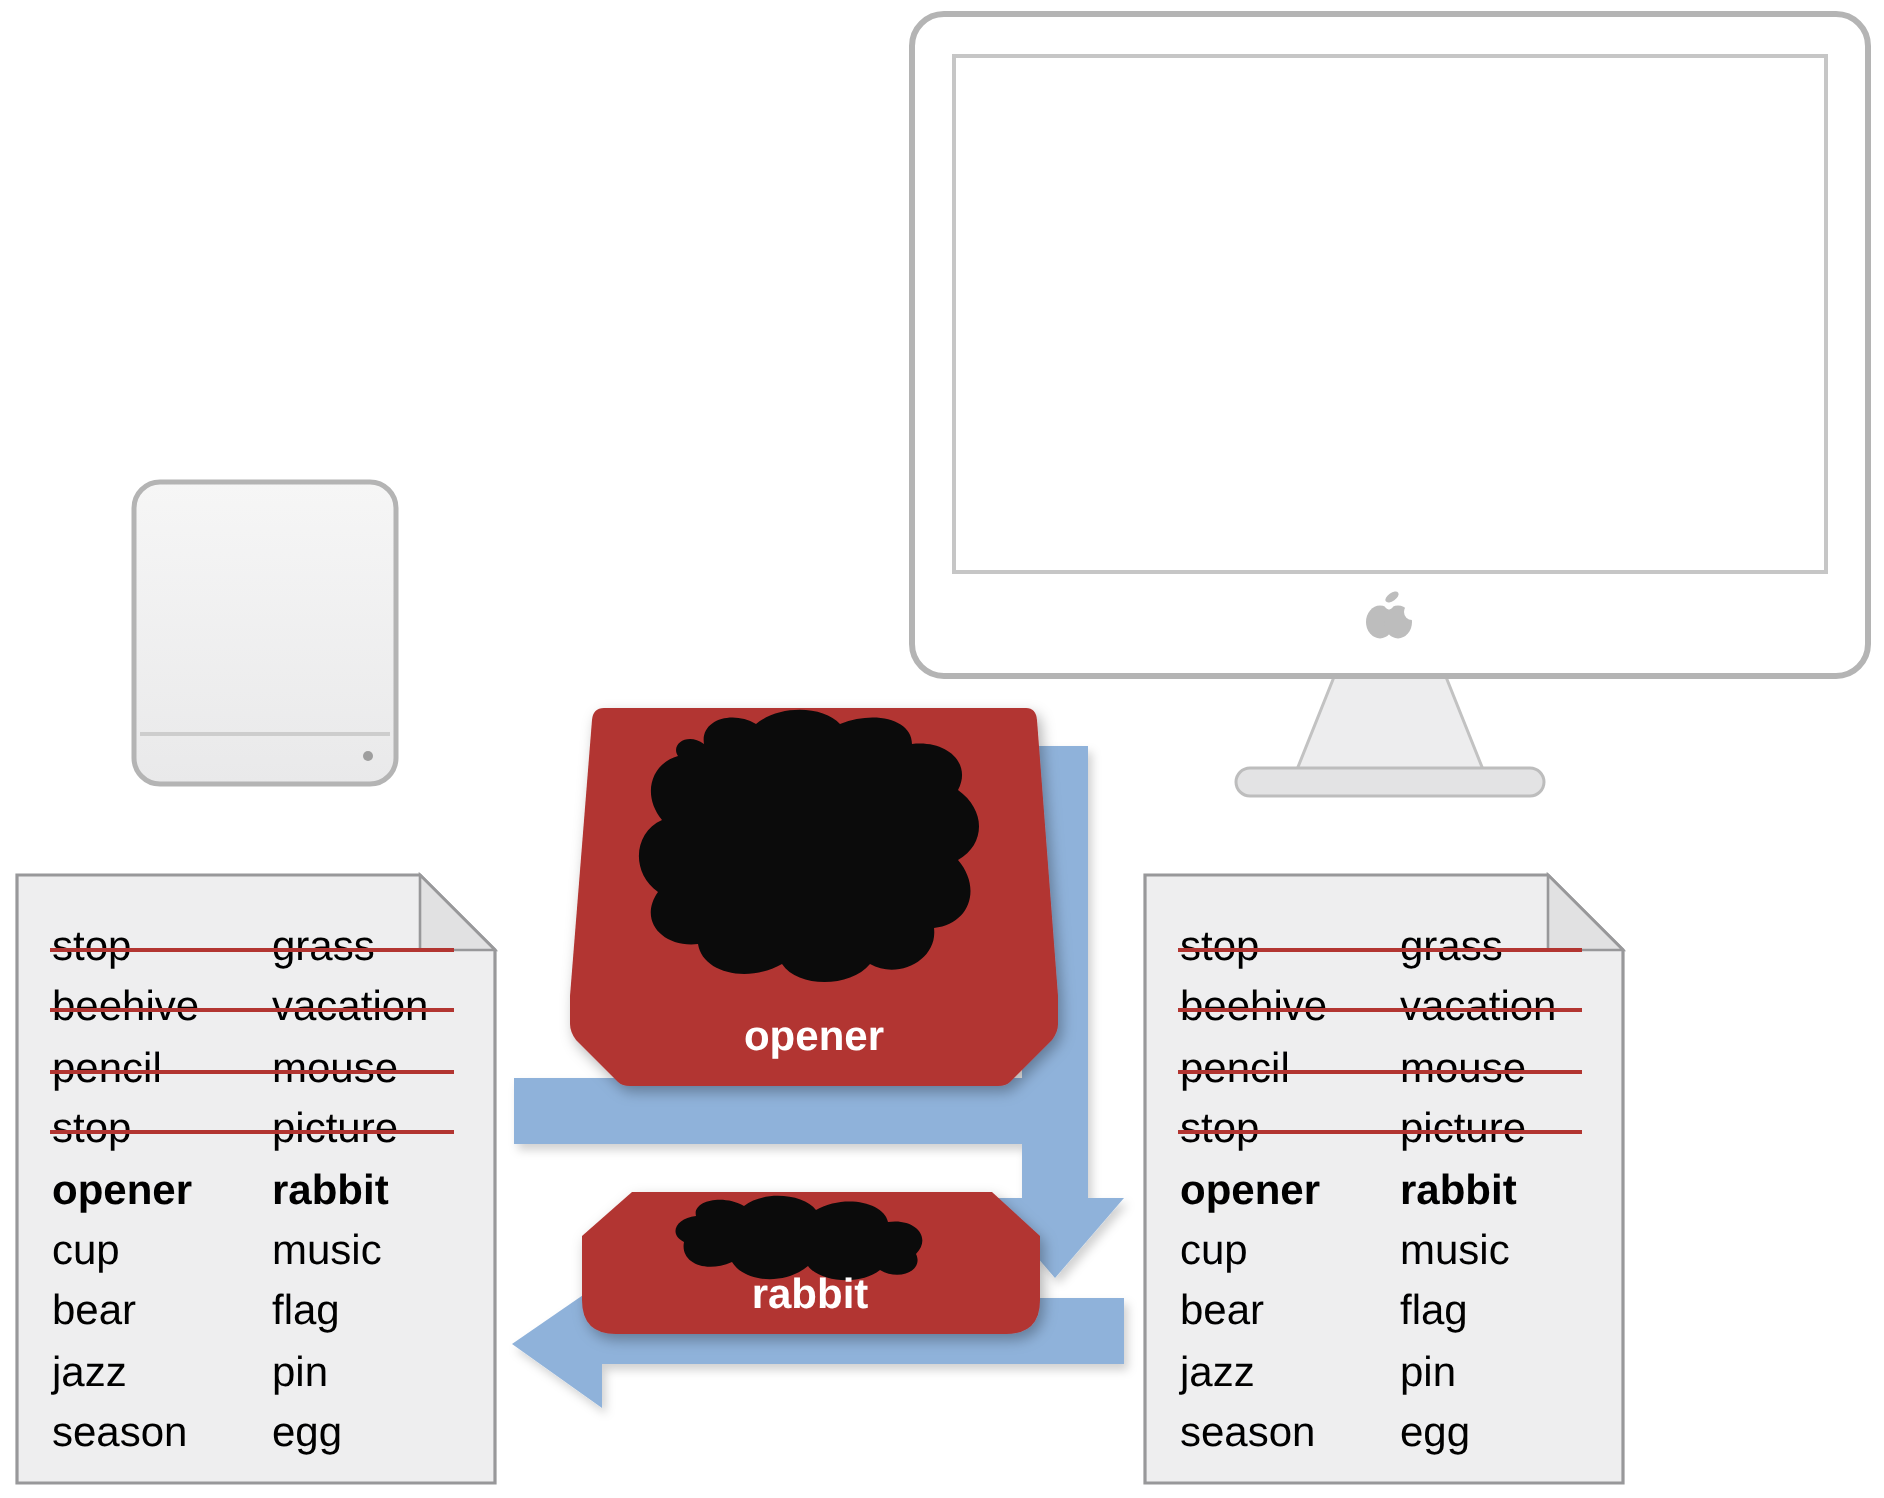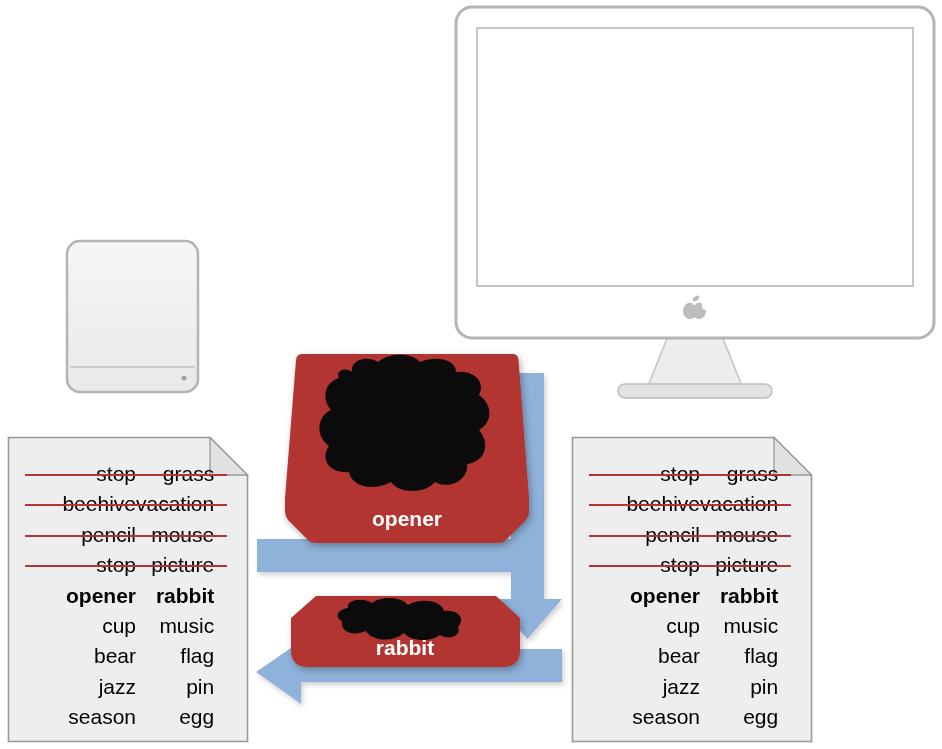--- a/index.html
+++ b/index.html
@@ -1,21 +1,21 @@
 <!DOCTYPE html>
 <html><head>
 <meta charset="utf-8">
 <style>
   html,body{margin:0;padding:0;}
   body{
     width:942px;height:749px;position:relative;background:#ffffff;
     font-family:"Liberation Sans",sans-serif;overflow:hidden;
   }
   #stage-svg{position:absolute;left:0;top:0;}
-  .doc-words{position:absolute;display:flex;text-align:right;}
+  .doc-words{position:absolute;display:flex;}
   .word-col{display:flex;flex-direction:column;}
   .word-col.first{width:110px;}
   .word{
     font-size:21px;line-height:30.4px;color:#000;position:relative;white-space:nowrap;
   }
   .word.bold{font-weight:700;}
   .word.struck::after{
     content:"";position:absolute;left:-1px;right:-13px;top:15px;height:2px;
     background:#b23531;
   }

